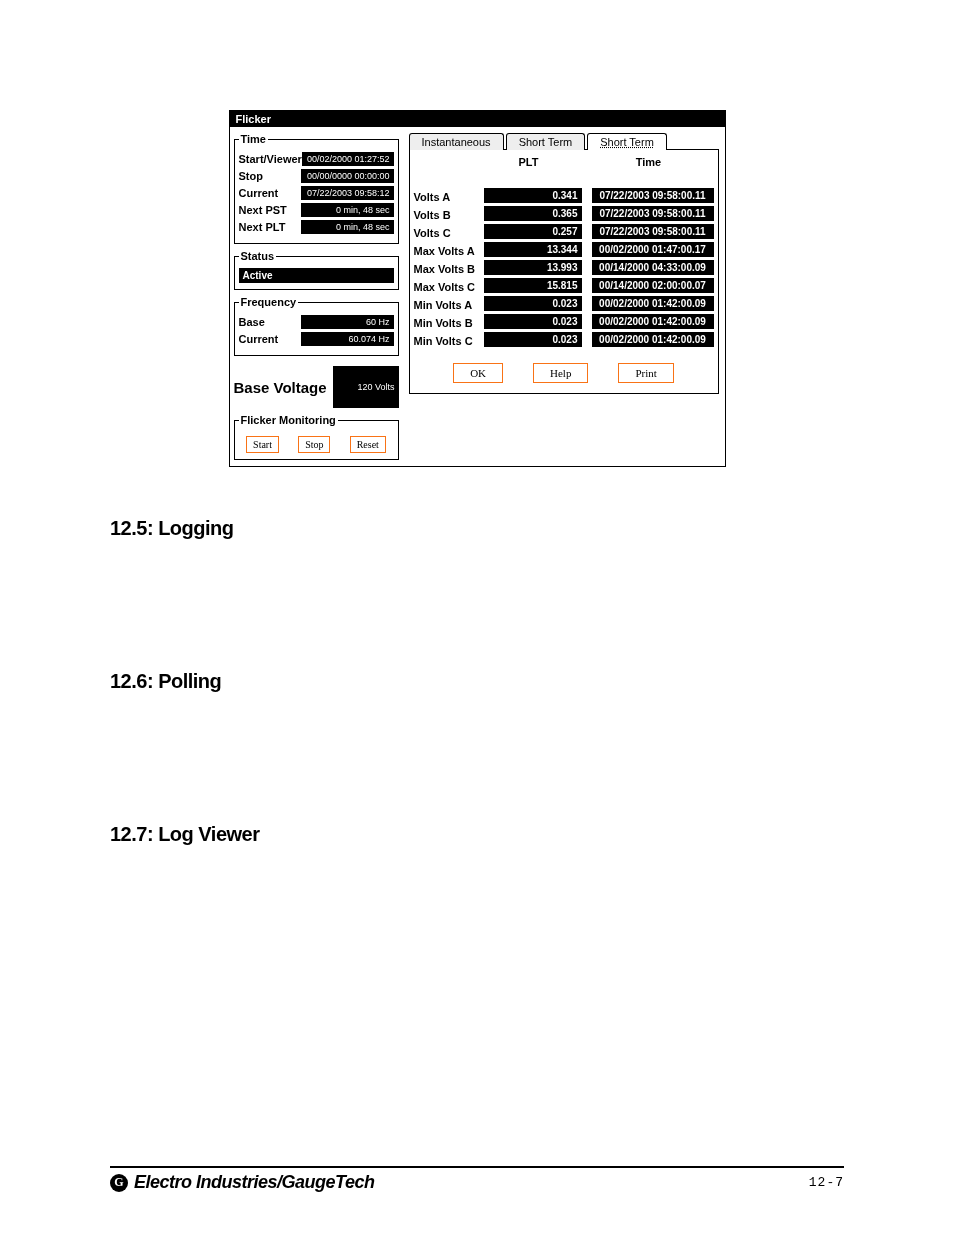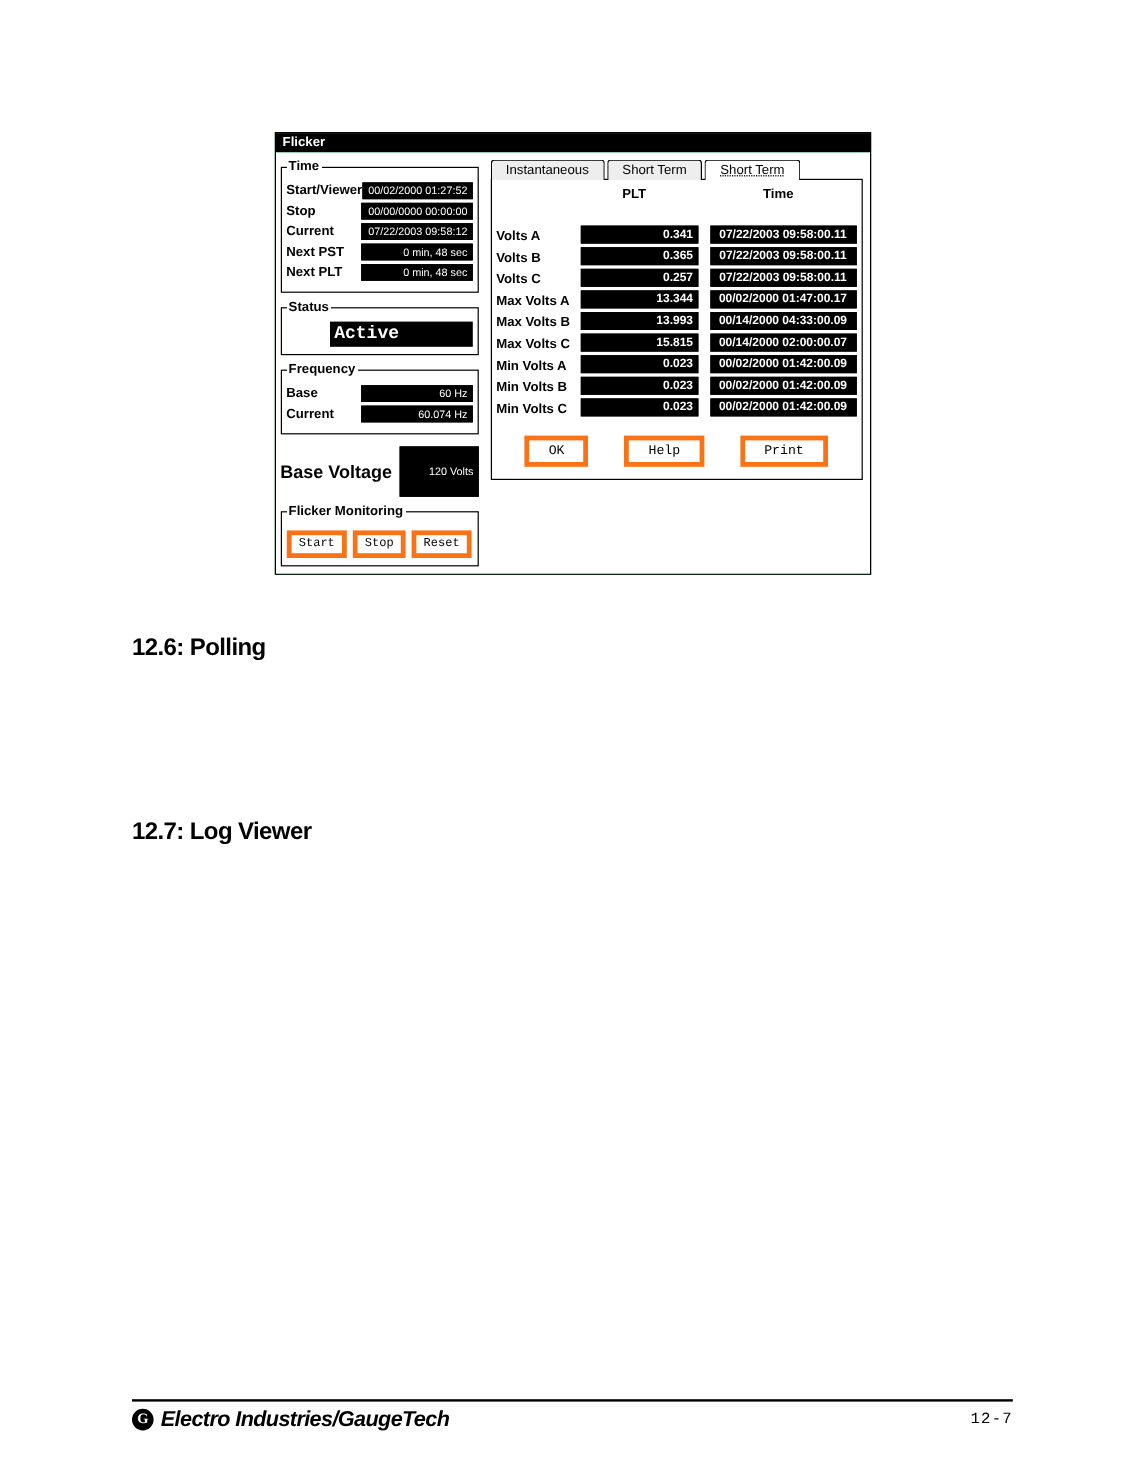--- a/index.html
+++ b/index.html
@@ -69,26 +69,25 @@
     color: #fff;
     font-size: 9px;
     text-align: right;
     padding: 1px 3px;
     border: 1px solid #000;
     font-family: Arial, sans-serif;
   }
   .status-box {
     background: #000;
     color: #fff;
-    font-size: 15px;
+    font-size: 10px;
     font-weight: bold;
     padding: 2px 4px;
     margin-top: 2px;
-    font-family: Liberation Mono, monospace;
-    margin-left: 36px;
+    font-family: Liberation Sans, sans-serif;
   }
   .bv-row {
     display: flex;
     align-items: center;
     margin: 10px 0 4px 0;
   }
   .bv-label {
     font-size: 15px;
     font-weight: bold;
     font-family: Arial, sans-serif;
@@ -106,23 +105,23 @@
   .fm-btns {
     display: flex;
     justify-content: space-around;
     gap: 4px;
     margin-top: 6px;
   }
   .fm-btns button, .bottom-btns button {
     font-size: 10px;
     padding: 2px 6px;
     background: #fff;
-    border: 4px solid #f97316;
+    border: 1px solid #f97316;
     cursor: pointer;
-    font-family: Liberation Mono, monospace;
+    font-family: Liberation Serif, serif;
   }
   .tabs {
     display: flex;
     margin-top: 6px;
   }
   .tab {
     border: 1px solid #000;
     border-bottom: none;
     padding: 2px 12px;
     font-size: 11px;
@@ -385,20 +384,21 @@
           <div class="bottom-btns">
             <button>OK</button>
             <button>Help</button>
             <button>Print</button>
           </div>
         </div>
       </div>
     </div>
   </div>
 
+  <h2 class="section-heading">12.5: Logging</h2>
   <h2 class="section-heading">12.6: Polling</h2>
   <h2 class="section-heading">12.7: Log Viewer</h2>
 
 </div>
 
 <div class="footer">
   <div class="footer-left">
     <div class="footer-logo">G</div>
     <div class="footer-brand">Electro Industries/GaugeTech</div>
   </div>

